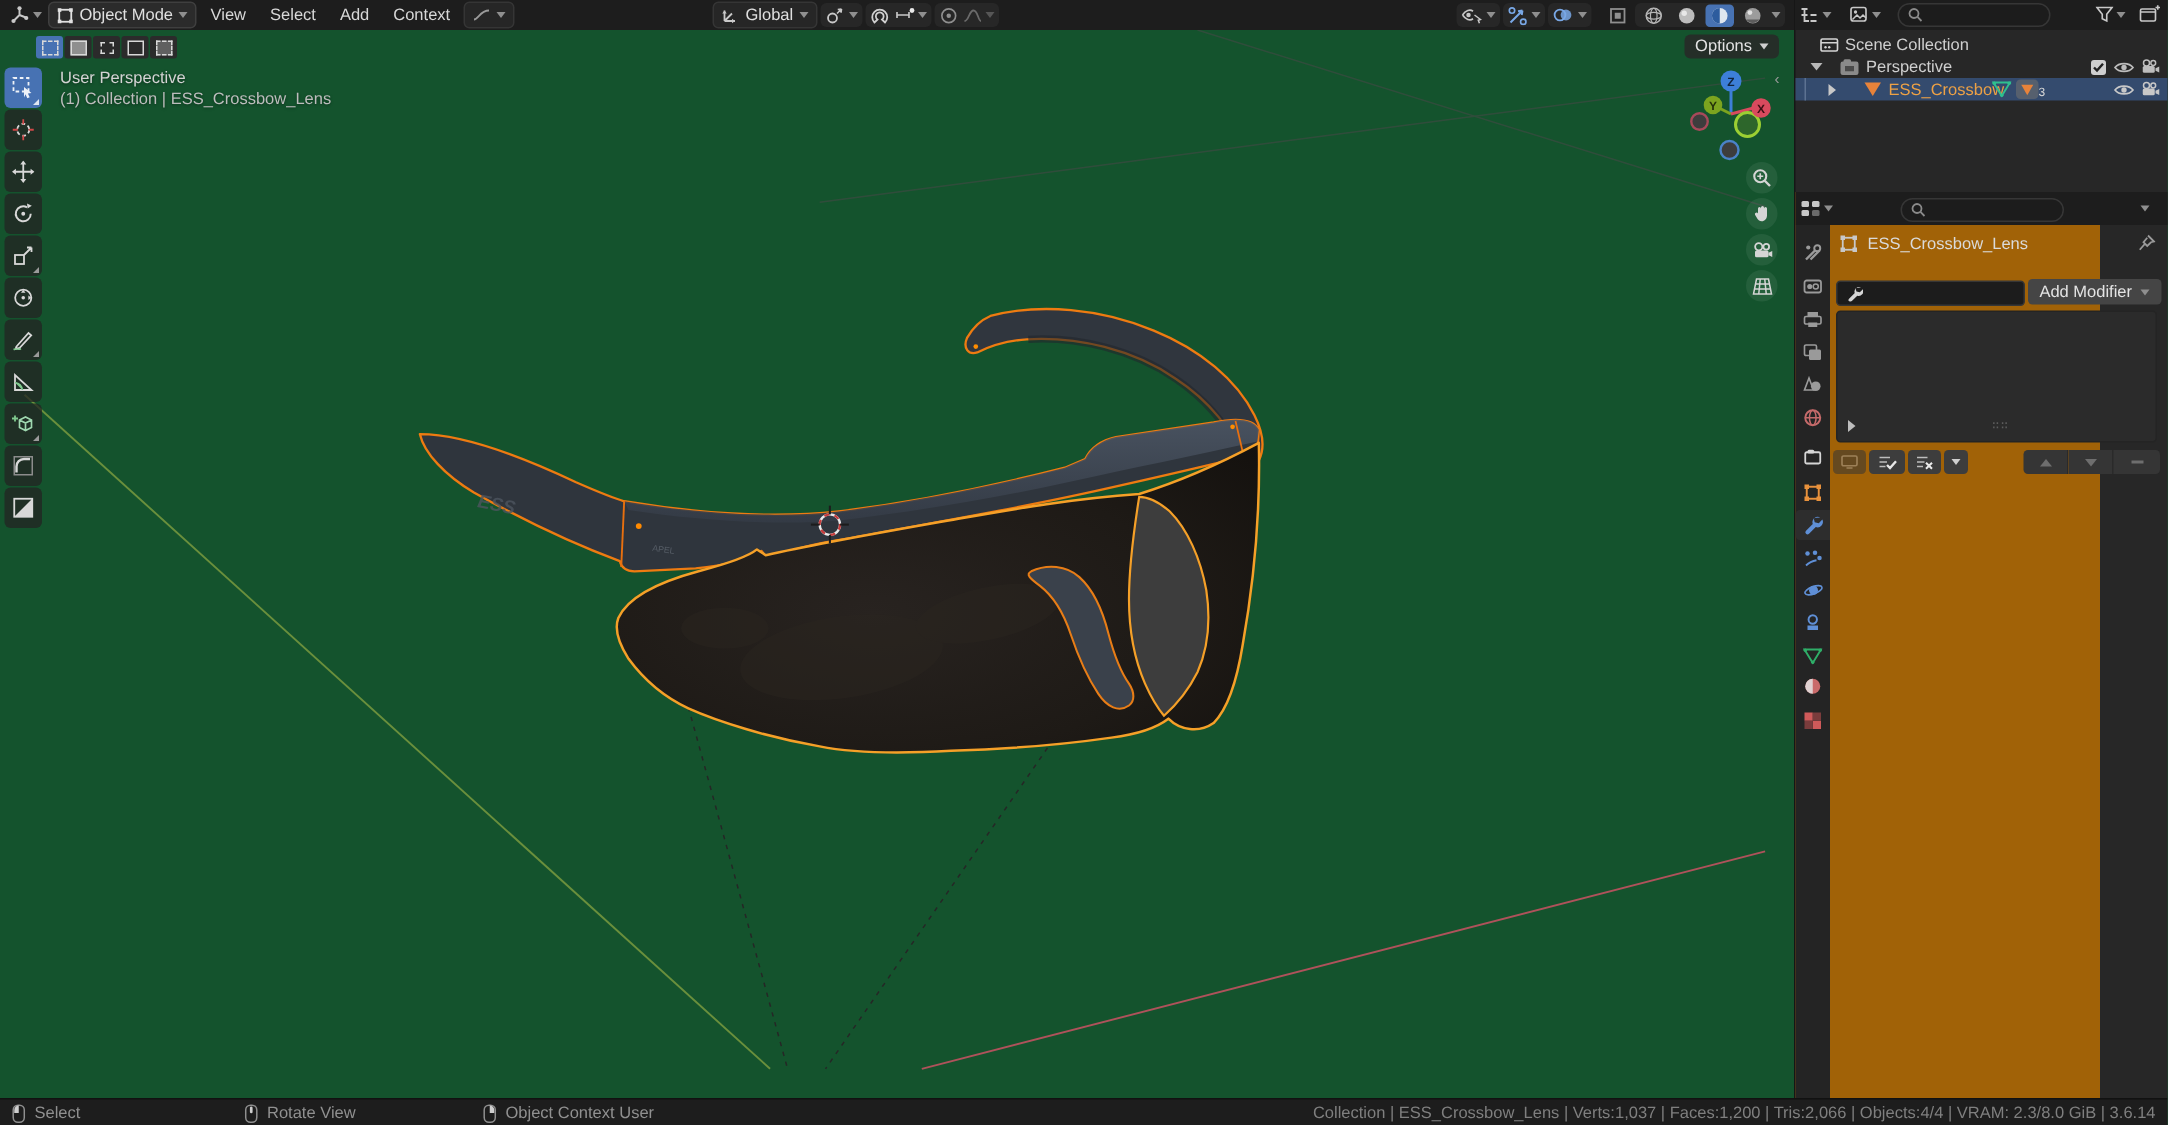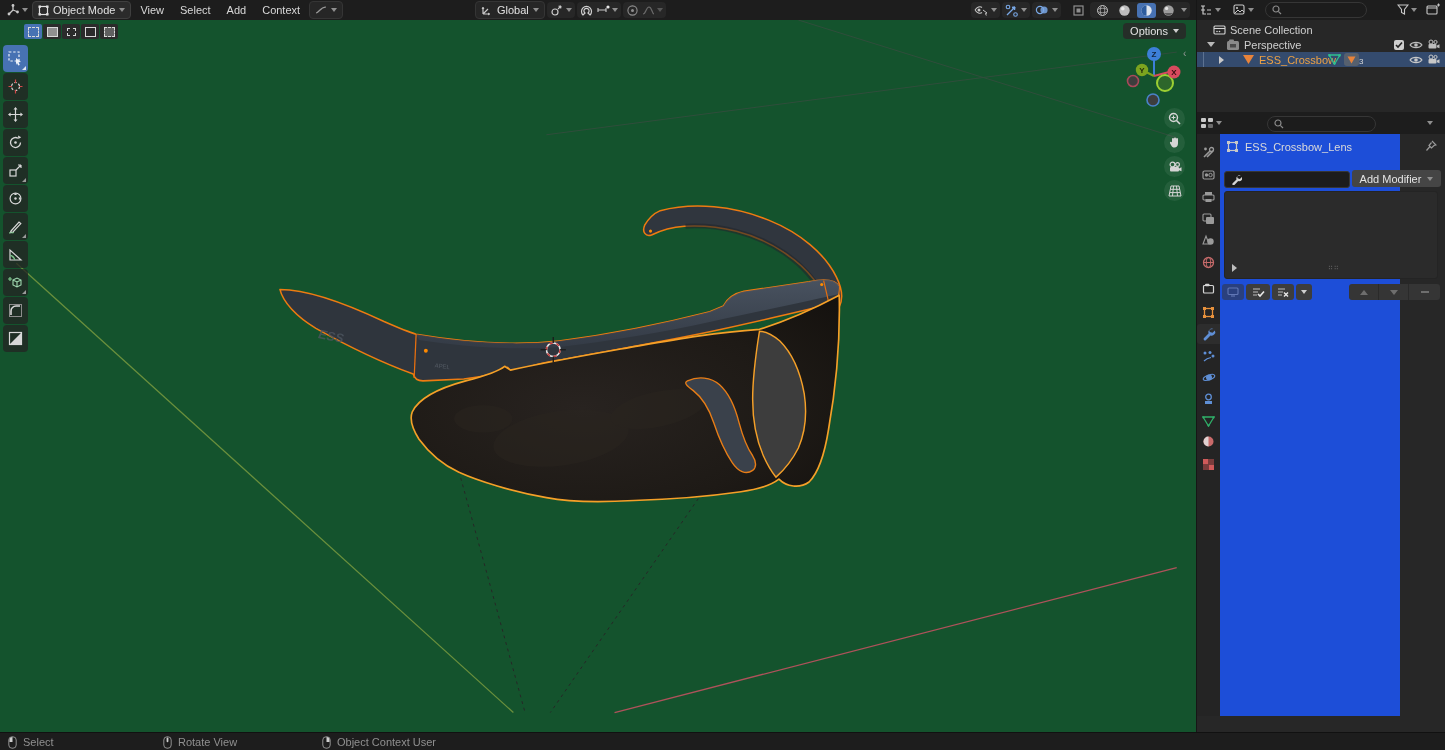--- a/index.html
+++ b/index.html
@@ -40,21 +40,21 @@
            display:flex;align-items:center;justify-content:center}
   .collapse{position:absolute;left:1183px;top:28px;color:#9a9a9a;font-size:10px}
   
   .side{position:absolute;left:1196px;top:0;width:249px;height:732px;background:#272727;border-left:1px solid #161616;box-sizing:border-box}
   .outliner-h{position:absolute;left:0;top:0;width:249px;height:20px;background:#1d1d1d}
   .row{position:absolute;left:0;width:271px;height:15px;display:flex;align-items:center}
   .row .lbl{color:#cfcfcf}
   .row.sel{background:#344b6e}
   .searchpill{display:flex;align-items:center;gap:4px;background:#1c1c1c;border:1px solid #363636;
               border-radius:8px;height:14px;padding:0 6px}
-  .props{position:absolute;left:0;top:112px;width:203px;height:604px;background:#1d4ed8}
+  .props{position:absolute;left:0;top:128px;width:203px;height:604px;background:#a16207}
   .props-h{position:absolute;left:0;top:0;width:249px;height:22px;background:#1d1d1d}
   .tabcol{position:absolute;left:0;top:22px;width:23px;height:582px;background:#242424}
   .tab{position:absolute;left:0;width:23px;height:20px;display:flex;align-items:center;justify-content:center}
   .tab.active{background:#2d2d2d;border-radius:3px 0 0 3px}
   .btn{background:#454545;border-radius:3px;display:flex;align-items:center;justify-content:center;color:#e4e4e4}
   .stack{position:absolute;left:27px;top:79px;width:214px;height:88px;background:#2b2b2b;
          border:1px solid #242424;border-radius:3px;box-sizing:border-box}
   .dots{color:#5c5c5c;font-family:"DejaVu Sans Mono",monospace;font-size:8px;letter-spacing:1px}
   
   .statusbar{position:absolute;left:0;top:732px;width:1445px;height:18px;background:#1d1d1d;border-top:1px solid #111}
@@ -291,20 +291,24 @@
           <span class="dashsq" style="width:7px;height:6px"></span>
         </span>
       <span class="modebtn">
           <span class="dashsq" style="border-style:solid"></span>
         </span>
       <span class="modebtn">
           <span class="dashsq" style="background:rgba(255,255,255,.25)"></span>
         </span>
     </div>
 
+    <div class="ovl-text">
+      <div>User Perspective</div>
+      <div class="sub">(1) Collection | ESS_Crossbow_Lens</div>
+    </div>
 
     <div class="optbtn">
       <span>Options</span>
         <span class="chev lt"></span>
     </div>
     <div class="collapse">‹</div>
 
     <svg class="abs" style="left:1118px;top:22px" width="74" height="74" viewBox="0 0 74 74">
       <g stroke-width="2">
         <line x1="36" y1="34" x2="36" y2="18" stroke="#3d7fd8"></line>
@@ -742,13 +746,14 @@
       </svg>
     <span>Rotate View</span>
   </div>
   <div class="sgrp" style="left:322px">
     <svg width="9" height="13" viewBox="0 0 9 13">
         <rect x="0.8" y="0.8" width="7.4" height="11.4" rx="3.2" fill="none" stroke="#8f8f8f" stroke-width="1"></rect>
         <path d="M4.5,1 a3,3 0 0 1 3,3 v2 h-3 Z" fill="#cfcfcf"></path>
       </svg>
     <span>Object Context User</span>
   </div>
+  <div class="stats">Collection | ESS_Crossbow_Lens | Verts:1,037 | Faces:1,200 | Tris:2,066 | Objects:4/4 | VRAM: 2.3/8.0 GiB | 3.6.14</div>
 </div>
 
 </body></html>

